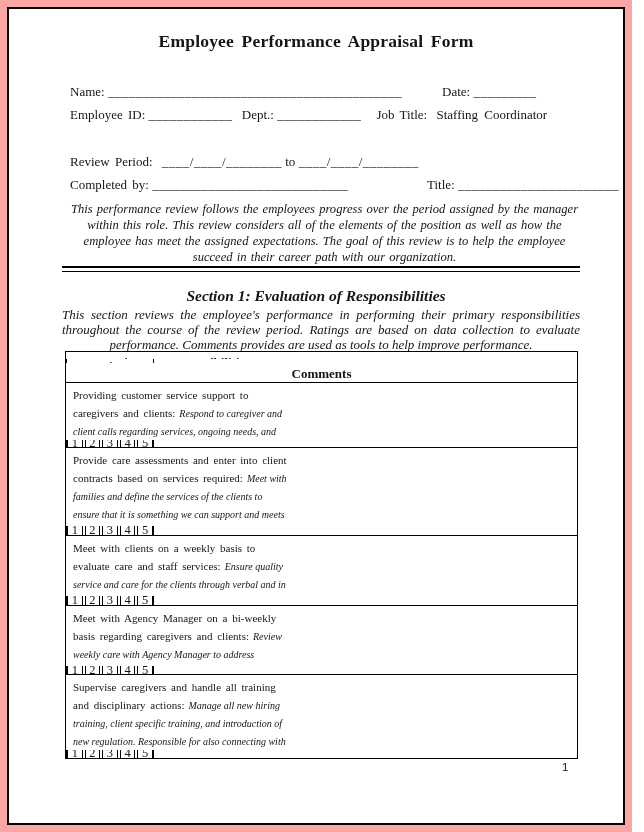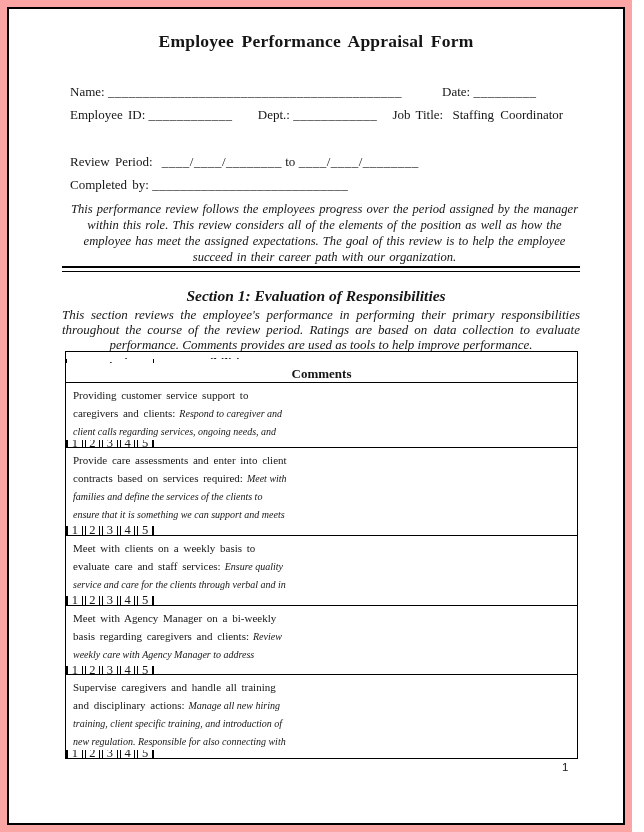--- a/index.html
+++ b/index.html
@@ -61,37 +61,41 @@
       <span class="fill">__________________________________________</span>
       <span class="abs-group" style="left:372px;">
         <span class="lbl">Date:</span>
         <span class="fill">_________</span>
       </span>
     </div>
 
     <div class="frow" style="top:98px;">
       <span class="lbl">Employee ID:</span>
       <span class="fill">____________</span>
-      <span class="lbl" style="margin-left:22px;">Dept.:</span>
+      <span class="lbl" style="margin-left:6px;">Dept.:</span>
       <span class="fill">____________</span>
       <span class="lbl" style="margin-left:12px;">Job Title:</span>
       <span style="margin-left:6px; word-spacing:3px;">Staffing Coordinator</span>
     </div>
 
 
     <div class="frow" style="top:145px;">
       <span class="lbl">Review Period:</span>
       <span class="fill" style="margin-left:6px;">____/____/________</span>
       <span>to</span>
       <span class="fill">____/____/________</span>
     </div>
 
     <div class="frow" style="top:168px;">
       <span class="lbl">Completed by:</span>
       <span class="fill">____________________________</span>
+      <span class="abs-group" style="left:357px;">
+        <span class="lbl">Title:</span>
+        <span class="fill">_______________________</span>
+      </span>
     </div>
 
     <div class="intro">This performance review follows the employees progress over the period assigned by the manager within this role.  This review considers all of the elements of the position as well as how the employee has meet the assigned expectations.  The goal of this review is to help the employee succeed in their career path with our organization.</div>
     <div class="double-rule"></div>
 
     <div class="sec-title">Section 1: Evaluation of Responsibilities</div>
     <div class="sec-desc">This section reviews the employee's performance in performing their primary responsibilities throughout the course of the review period.  Ratings are based on data collection to evaluate performance.  Comments provides are used as tools to help improve performance.</div>
 
     <div class="appr-table">
 

